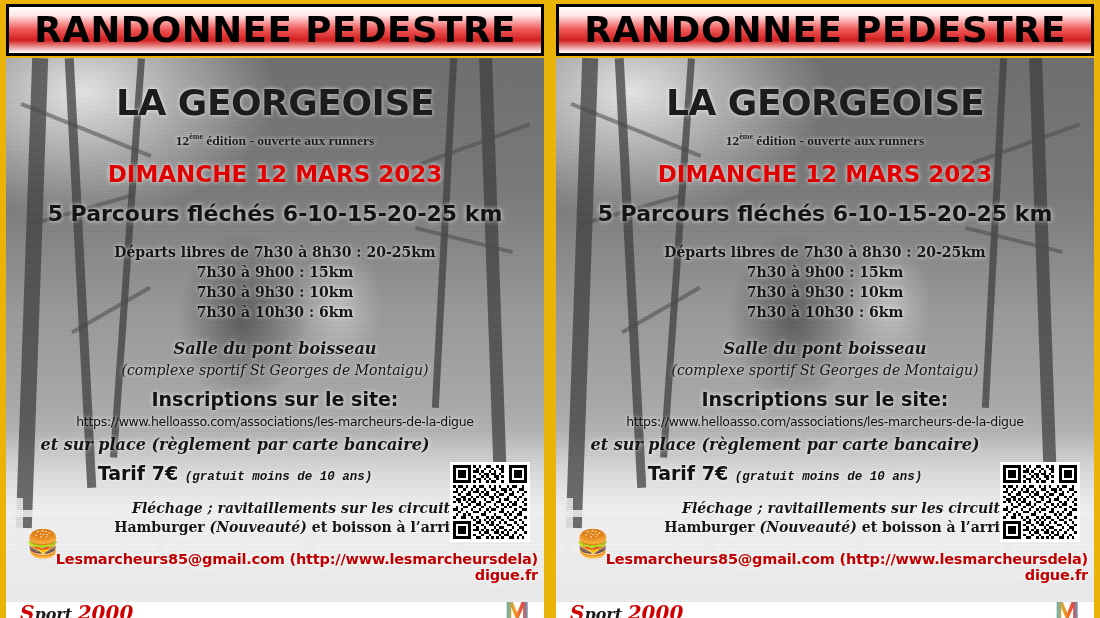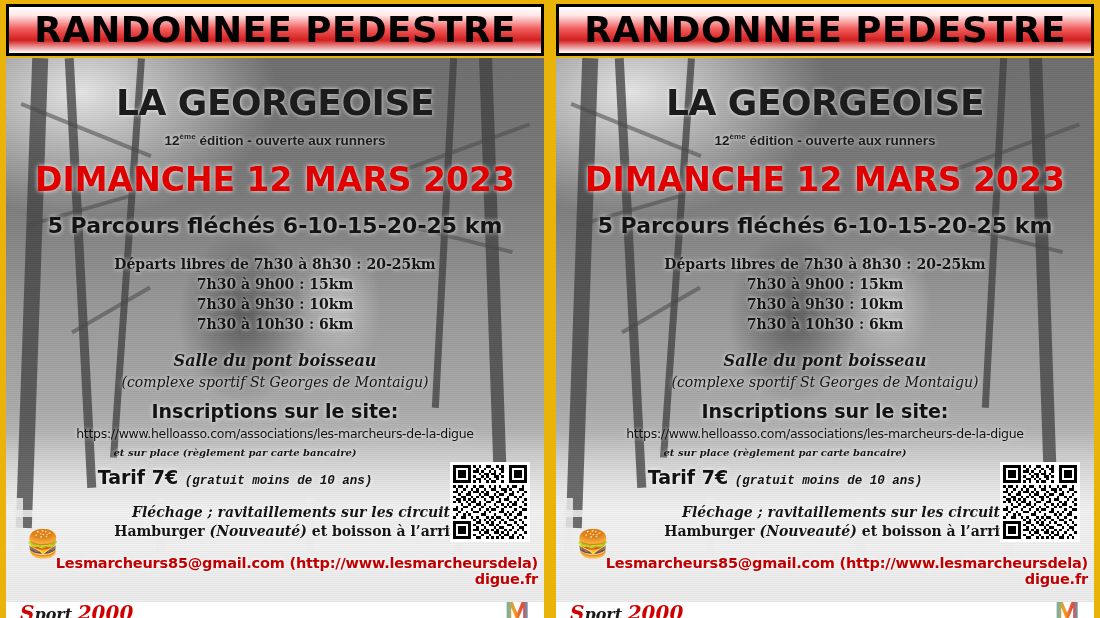--- a/index.html
+++ b/index.html
@@ -135,32 +135,32 @@
   .org {
     font-family: "DejaVu Sans", sans-serif;
     font-weight: 700;
     font-size: 36px;
     color: #1c1c1c;
     margin-top: 24px;
     letter-spacing: -0.5px;
     text-shadow: 0 0 4px rgba(255,255,255,0.85);
   }
   .edition {
-    font-family: Liberation Sans, sans-serif;
+    font-family: Liberation Serif, serif;
     font-weight: 700;
     font-size: 13.5px;
     color: #1c1c1c;
     margin-top: 9px;
     text-shadow: 0 0 4px rgba(255,255,255,0.9);
   }
   .edition sup { font-size: 8px; }
   .date {
     font-family: "DejaVu Sans", sans-serif;
     font-weight: 700;
-    font-size: 33px;
+    font-size: 23px;
     color: #e00000;
     margin-top: 12px;
     letter-spacing: 0px;
     text-shadow: 0 0 5px rgba(255,255,255,0.9);
   }
   .parcours {
     font-family: "DejaVu Sans", sans-serif;
     font-weight: 700;
     font-size: 22px;
     color: #141414;
@@ -209,21 +209,21 @@
     font-size: 12.5px;
     color: #111;
     letter-spacing: -0.3px;
     text-shadow: 0 0 4px rgba(255,255,255,0.92);
   }
   .surplace {
     margin-top: 6px;
     font-family: "DejaVu Serif", serif;
     font-style: italic;
     font-weight: 700;
-    font-size: 10px;
+    font-size: 16px;
     color: #151515;
     text-shadow: 0 0 4px rgba(255,255,255,0.92);
     margin-right: 80px;
   }
   .tarif {
     margin-top: 8px;
     font-family: "DejaVu Sans", sans-serif;
     font-weight: 700;
     font-size: 19px;
     color: #121212;

